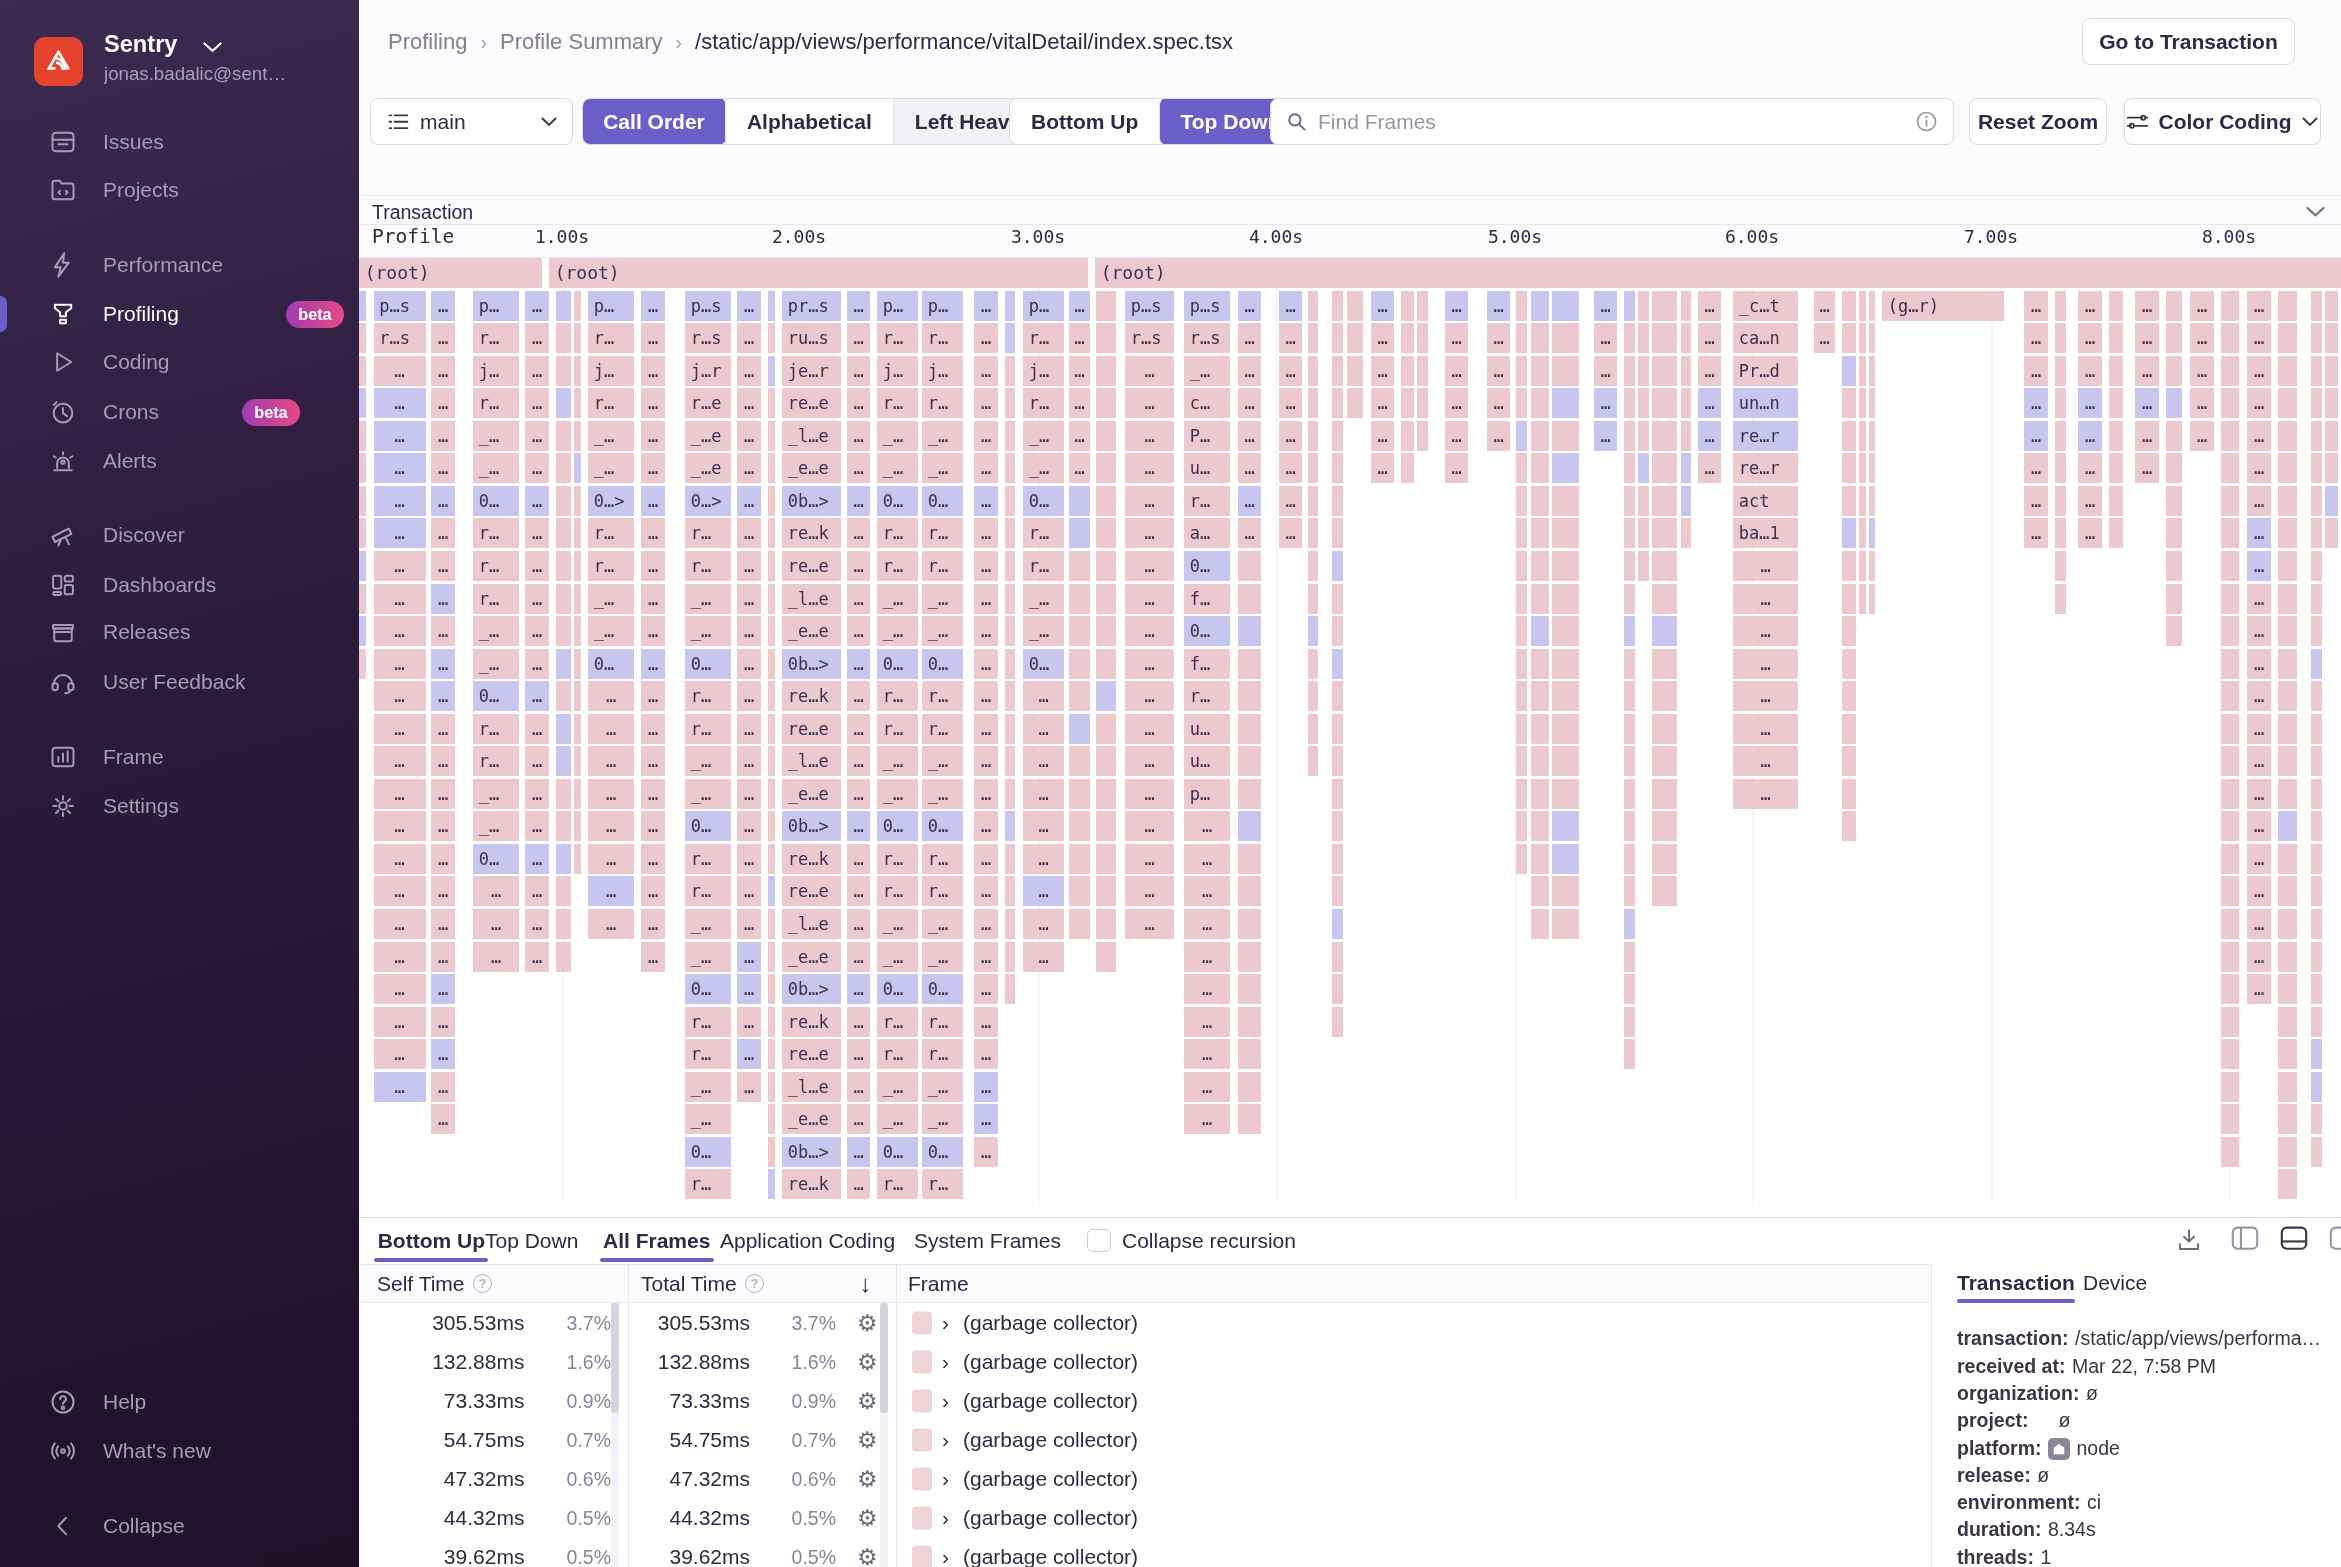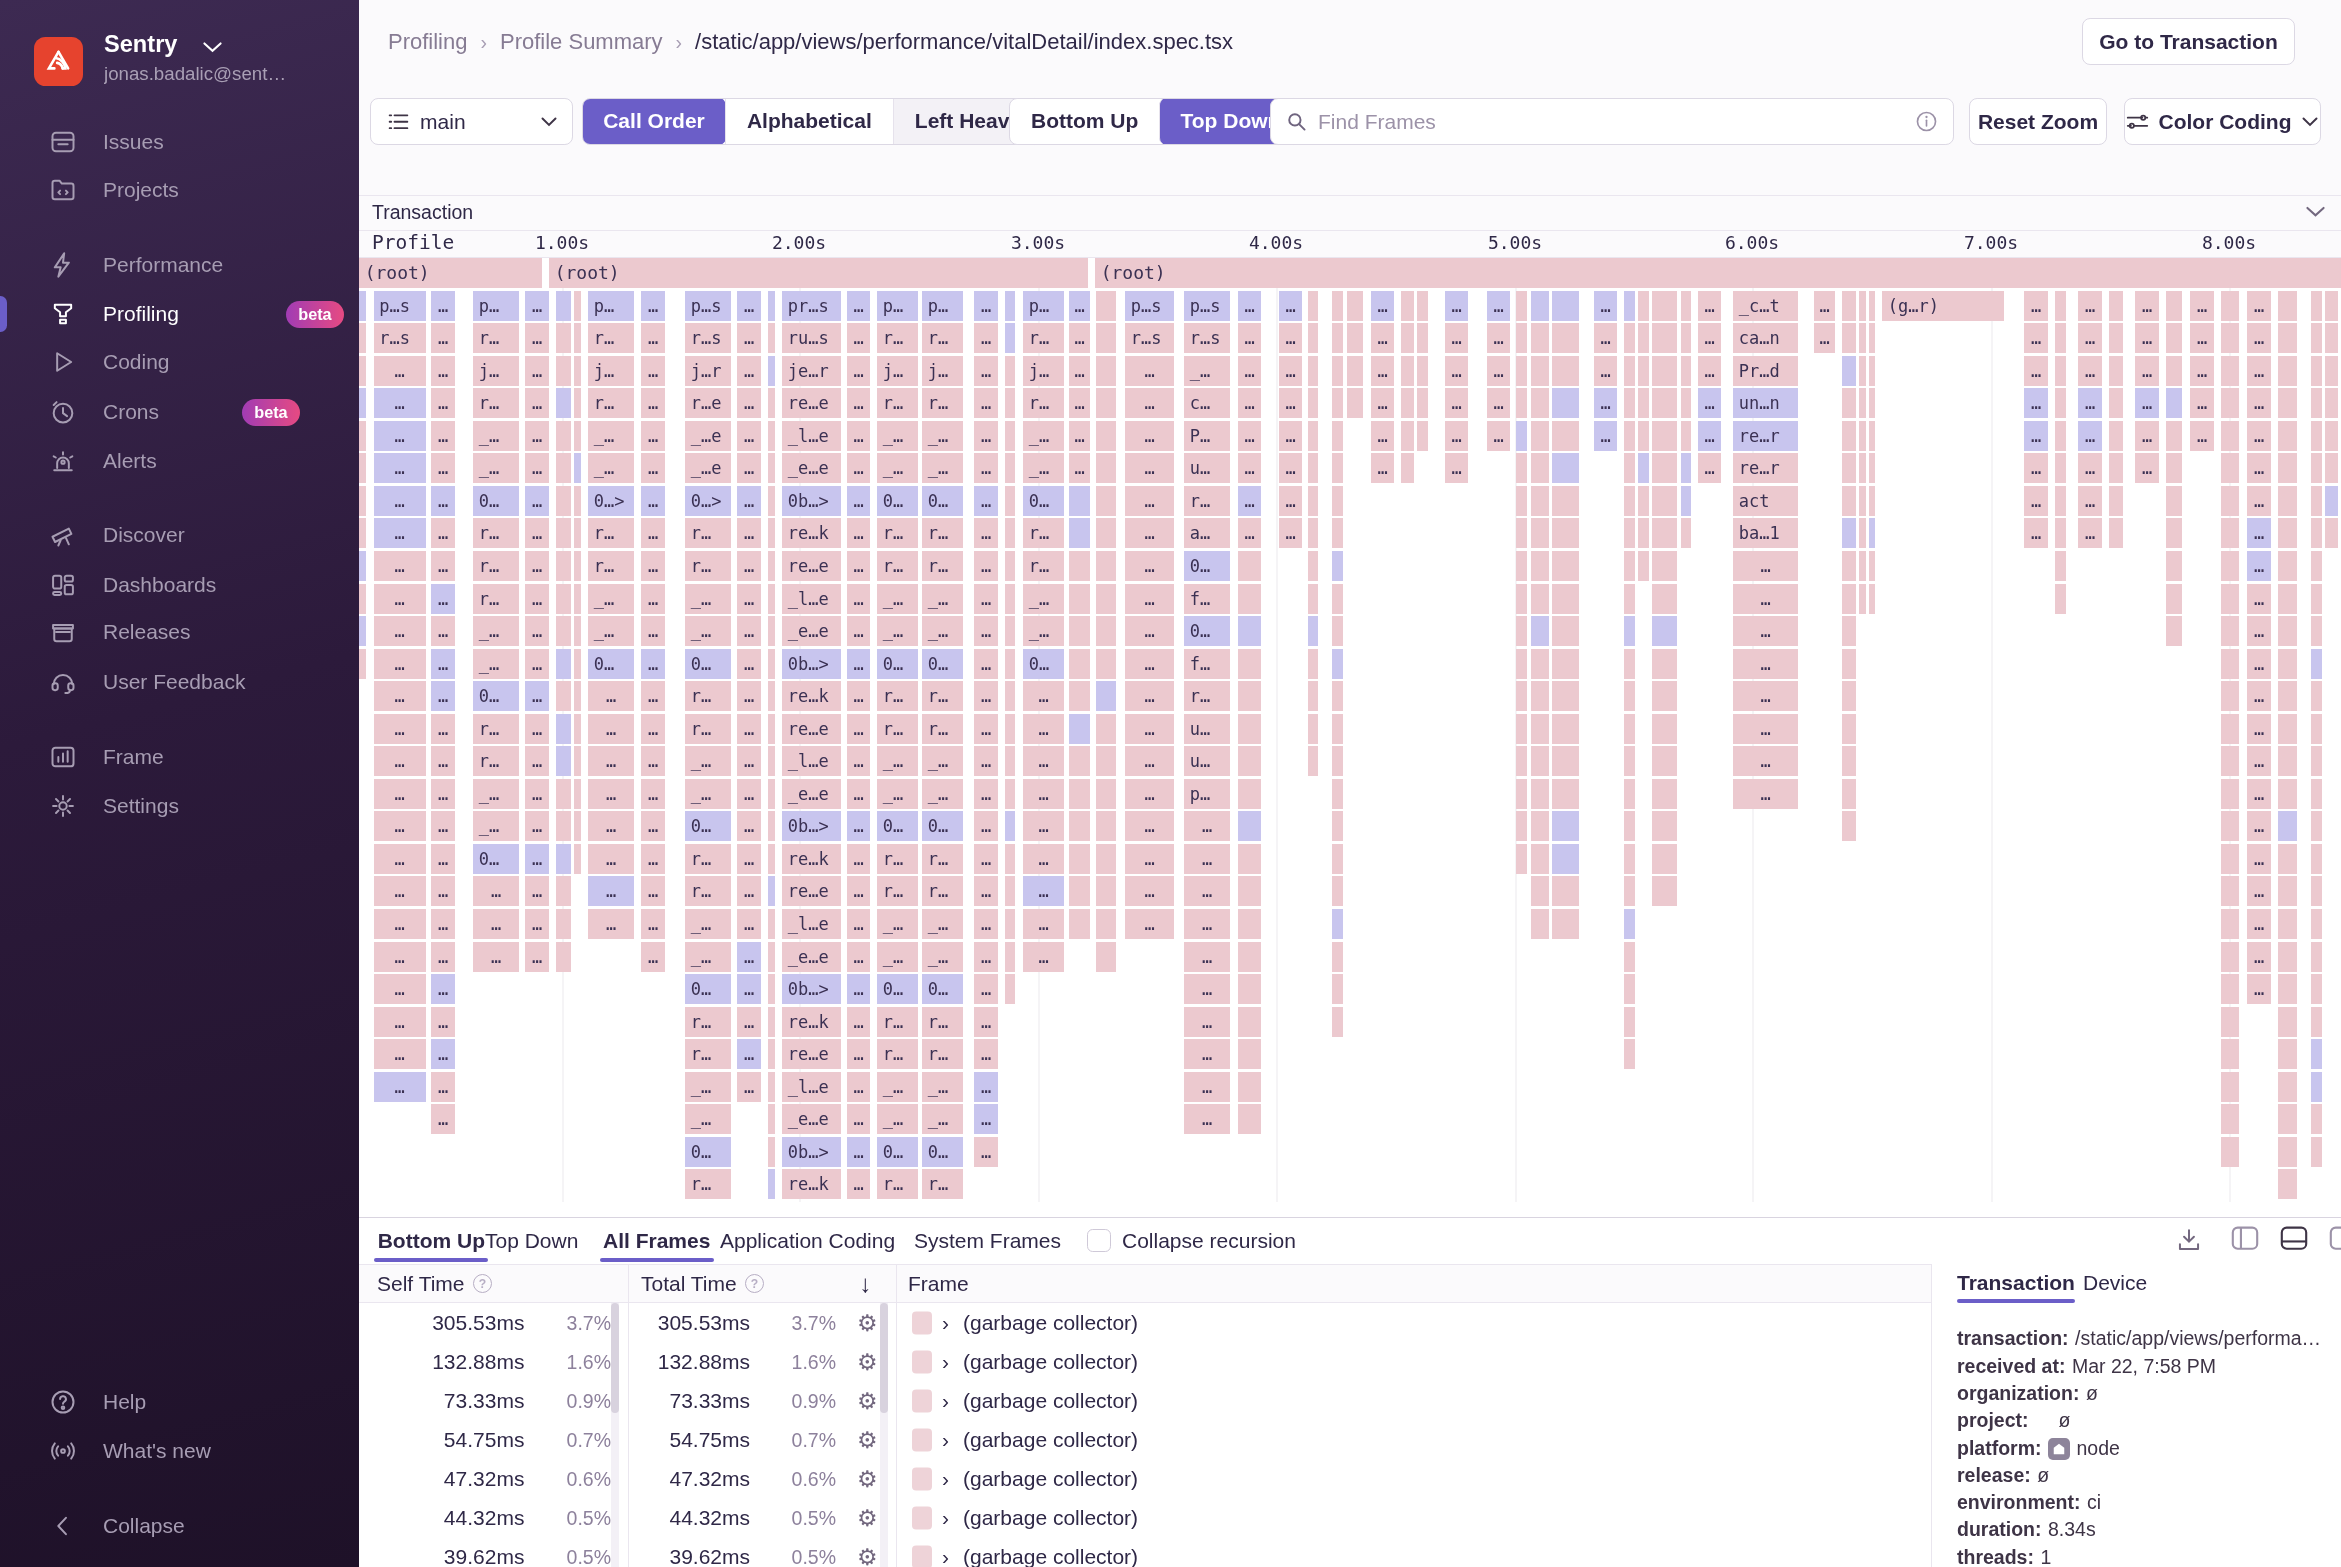--- a/index.html
+++ b/index.html
@@ -28,40 +28,40 @@
   #breadcrumb { position:absolute; left:29px; top:29px; font-size:22px; color:#867b93; display:flex; gap:13px; align-items:center; }
   #breadcrumb .crumb-sep { color:#a79db3; font-size:19.5px; }
   #breadcrumb .crumb:last-child { color:#2f2847; }
   .btn { border:0.8px solid #dcd8e4; background:#fff; border-radius:8.1px; font-size:21px; font-weight:bold; color:#2f2847;
     display:inline-flex; align-items:center; justify-content:center; cursor:pointer; font-family:"Liberation Sans",sans-serif; }
   #goto-btn { position:absolute; right:47px; top:18px; width:213px; height:47px; }
   #toolbar { position:absolute; left:0; top:98px; width:1983px; height:49px; }
   #thread-select { position:absolute; left:11.4px; top:0; width:203px; height:47px; justify-content:flex-start; padding:0 16.3px; font-weight:normal; }
   #thread-select .tlabel { margin-left:11.4px; font-size:21px; }
   #thread-select .tchev { position:absolute; right:14.6px; }
-  .seg-group { position:absolute; top:0; height:47px; display:flex; border:0.8px solid #dcd8e4; border-radius:8.1px; background:#fff; overflow:hidden;align-items:flex-end; }
+  .seg-group { position:absolute; top:0; height:47px; display:flex; border:0.8px solid #dcd8e4; border-radius:8.1px; background:#fff; overflow:hidden; }
   .seg { height:46px; display:flex; align-items:center; padding:0 21px; font-size:21px; font-weight:bold; color:#2f2847; border-left:0.8px solid #e6e2ec; cursor:pointer; }
   .seg:first-child { border-left:none; }
   .seg.active { background:#6b5ec8; color:#fff; border-radius:7.3px; margin:-0.8px; height:47px; }
   .seg.dim { background:#f3f1f6; }
   #sort-group { left:223px; }
   #view-group { left:650px; }
   #find-frames { position:absolute; left:911px; top:0; width:684px; height:47px; border:0.8px solid #dcd8e4; border-radius:8.1px; background:#fff; display:flex; align-items:center; padding:0 14.6px; }
   #find-frames input { border:none; outline:none; flex:1; font-size:21px; margin-left:11.4px; color:#2f2847; font-family:"Liberation Sans",sans-serif; background:transparent; }
   #find-frames input::placeholder { color:#9c92a8; }
   #reset-zoom { position:absolute; left:1610px; top:0; width:138px; height:47px; }
   #color-coding { position:absolute; left:1765px; top:0; width:197px; height:47px; gap:9.8px; }
 
   
   .band { position:absolute; left:0; width:1983px; background:#fbfafc; border-top:0.8px solid #eae6ef; font-size:19.5px; }
   .band .blabel { position:absolute; left:13px; top:50%; transform:translateY(-50%); color:#2f2847; }
   .band .bchev { position:absolute; right:16.3px; top:50%; transform:translateY(-50%); }
   #band-minimap { top:165px; height:30px; }
   #band-transaction { top:195px; height:32px; }
-  #band-profile { top:230px; height:23px; font-family:"DejaVu Sans Mono",monospace; }
+  #band-profile { top:224px; height:23px; font-family:"DejaVu Sans Mono",monospace; }
   .tick-label { position:absolute; top:50%; transform:translate(-50%,-50%); font-family:"DejaVu Sans Mono",monospace; font-size:18px; color:#2f2847; }
 
   
   #flame { position:absolute; left:0; top:257px; width:1983px; height:960px; background:#fff; border-top:0.8px solid #eae6ef; overflow:hidden; }
   .gridline { position:absolute; top:0; width:1.6px; height:944px; background:rgba(60,40,80,0.05); }
   .fc { position:absolute; height:30px; font-family:"DejaVu Sans Mono",monospace; font-size:17px; line-height:30px; color:#3b3153; overflow:hidden; white-space:nowrap; padding-left:5.7px; cursor:pointer; }
   .fc.pink { background:#ecc9cf; }
   .fc.lav { background:#c8c5ee; }
   .fc.ctr { text-align:center; padding-left:0; }
   .fc.root { background:#ecc9cf; font-size:18px; }

